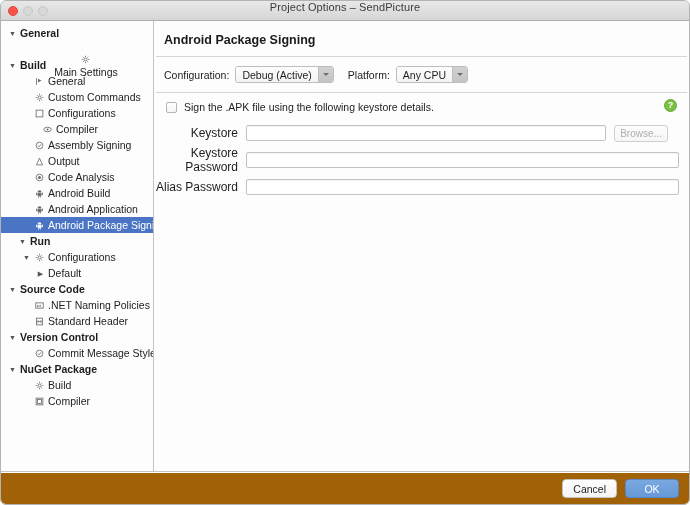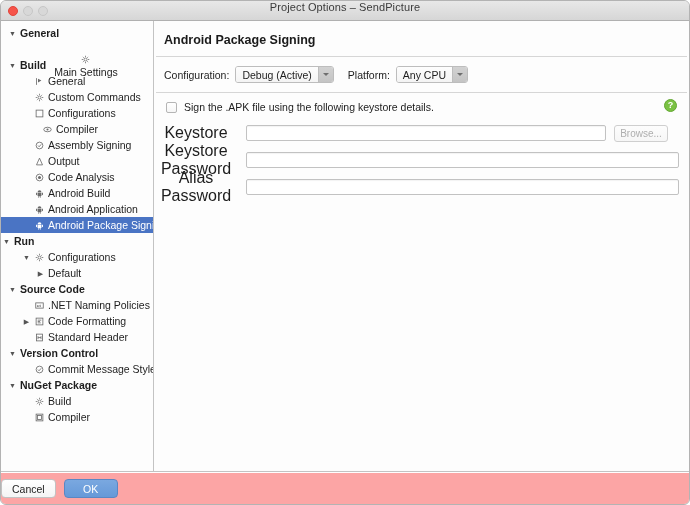--- a/index.html
+++ b/index.html
@@ -215,23 +215,23 @@
   }
   .field-row {
     display: flex;
     align-items: center;
     height: 16px;
     margin-bottom: 11px;
   }
   .field-label {
     width: 92px;
     flex: 0 0 92px;
-    text-align: center;
+    text-align: right;
     padding-right: 8px;
-    font-size: 16px;
+    font-size: 12px;
     color: #1d1d1d;
     box-sizing: border-box;
   }
   .field-input {
     height: 16px;
     border: 1px solid #c2c2c2;
     border-radius: 2px;
     background: #ffffff;
     box-sizing: border-box;
     flex: 1 1 auto;
@@ -252,23 +252,24 @@
     justify-content: center;
     margin-right: 10px;
     box-sizing: border-box;
   }
 
   
   .footer-sep { height: 1px; background: #c3c3c3; }
   .footer {
     flex: 0 0 32px;
     height: 32px;
-    background: #fca5a5;
-    display: flex;
-    align-items: center;
+    background: #a16207;
+    display: flex;
+    align-items: center;
+    justify-content: flex-end;
     padding-right: 10px;
     gap: 8px;
     box-sizing: border-box;
     border-top: 1px solid #ffffff;
   }
   .btn {
     min-width: 54px;
     height: 19px;
     border-radius: 4px;
     font-size: 10.5px;
@@ -427,21 +428,21 @@
               <path d="M3.4 4.6h5.2v4.2a.7.7 0 0 1-.7.7H4.1a.7.7 0 0 1-.7-.7z"></path>
               <rect x="1.4" y="4.6" width="1.3" height="3.6" rx=".65"></rect>
               <rect x="9.3" y="4.6" width="1.3" height="3.6" rx=".65"></rect>
               <rect x="4.3" y="9.5" width="1.2" height="2.2" rx=".6"></rect>
               <rect x="6.5" y="9.5" width="1.2" height="2.2" rx=".6"></rect>
               <path d="M3.5 4.1a2.5 2.5 0 0 1 5 0z"></path>
             </svg>
           </span>
           <span class="tree-label">Android Package Signing</span>
         </div>
-        <div class="tree-row group" style="padding-left: 0;">
+        <div class="tree-row group" style="padding-left: 16px;">
           <span class="disc">▼</span>
           <span class="tree-label">Run</span>
         </div>
         <div class="tree-row" style="padding-left: 20px;">
           <span class="disc">▼</span>
           <span class="tree-icon">
             <svg width="9" height="9" viewBox="0 0 12 12" fill="none" stroke="currentColor" stroke-width="1.1">
               <circle cx="6" cy="6" r="2"></circle>
               <path d="M6 1v1.6M6 9.4V11M1 6h1.6M9.4 6H11M2.5 2.5l1.1 1.1M8.4 8.4l1.1 1.1M9.5 2.5L8.4 3.6M3.6 8.4L2.5 9.5"></path>
             </svg>
@@ -458,30 +459,20 @@
         </div>
         <div class="tree-row" style="padding-left: 20px;">
           <span class="disc"></span>
           <span class="tree-icon">
             <svg width="9" height="9" viewBox="0 0 12 12" fill="none" stroke="currentColor" stroke-width="1.1">
               <rect x="1" y="2.5" width="10" height="7"></rect>
               <path d="M3 7.3h1.6M3.2 7.3l.6-1.6.6 1.6M6.5 5.6h1.1M6.5 7.3h1.1M6.5 5.6v1.7"></path>
             </svg>
           </span>
           <span class="tree-label">.NET Naming Policies</span>
-        </div>
-        <div class="tree-row" style="padding-left: 20px;">
-          <span class="disc">▶</span>
-          <span class="tree-icon">
-            <svg width="9" height="9" viewBox="0 0 12 12" fill="none" stroke="currentColor" stroke-width="1.1">
-              <rect x="1.5" y="1.5" width="9" height="9"></rect>
-              <path d="M3.6 4.2h4.8M3.6 6h3.2M3.6 7.8h4"></path>
-            </svg>
-          </span>
-          <span class="tree-label">Code Formatting</span>
         </div>
         <div class="tree-row" style="padding-left: 20px;">
           <span class="disc"></span>
           <span class="tree-icon">
             <svg width="9" height="9" viewBox="0 0 12 12" fill="none" stroke="currentColor" stroke-width="1.1">
               <rect x="2" y="1.5" width="8" height="9"></rect>
               <path d="M4 4.2v4M8 4.2v4M4 6.1h4"></path>
             </svg>
           </span>
           <span class="tree-label">Standard Header</span>

